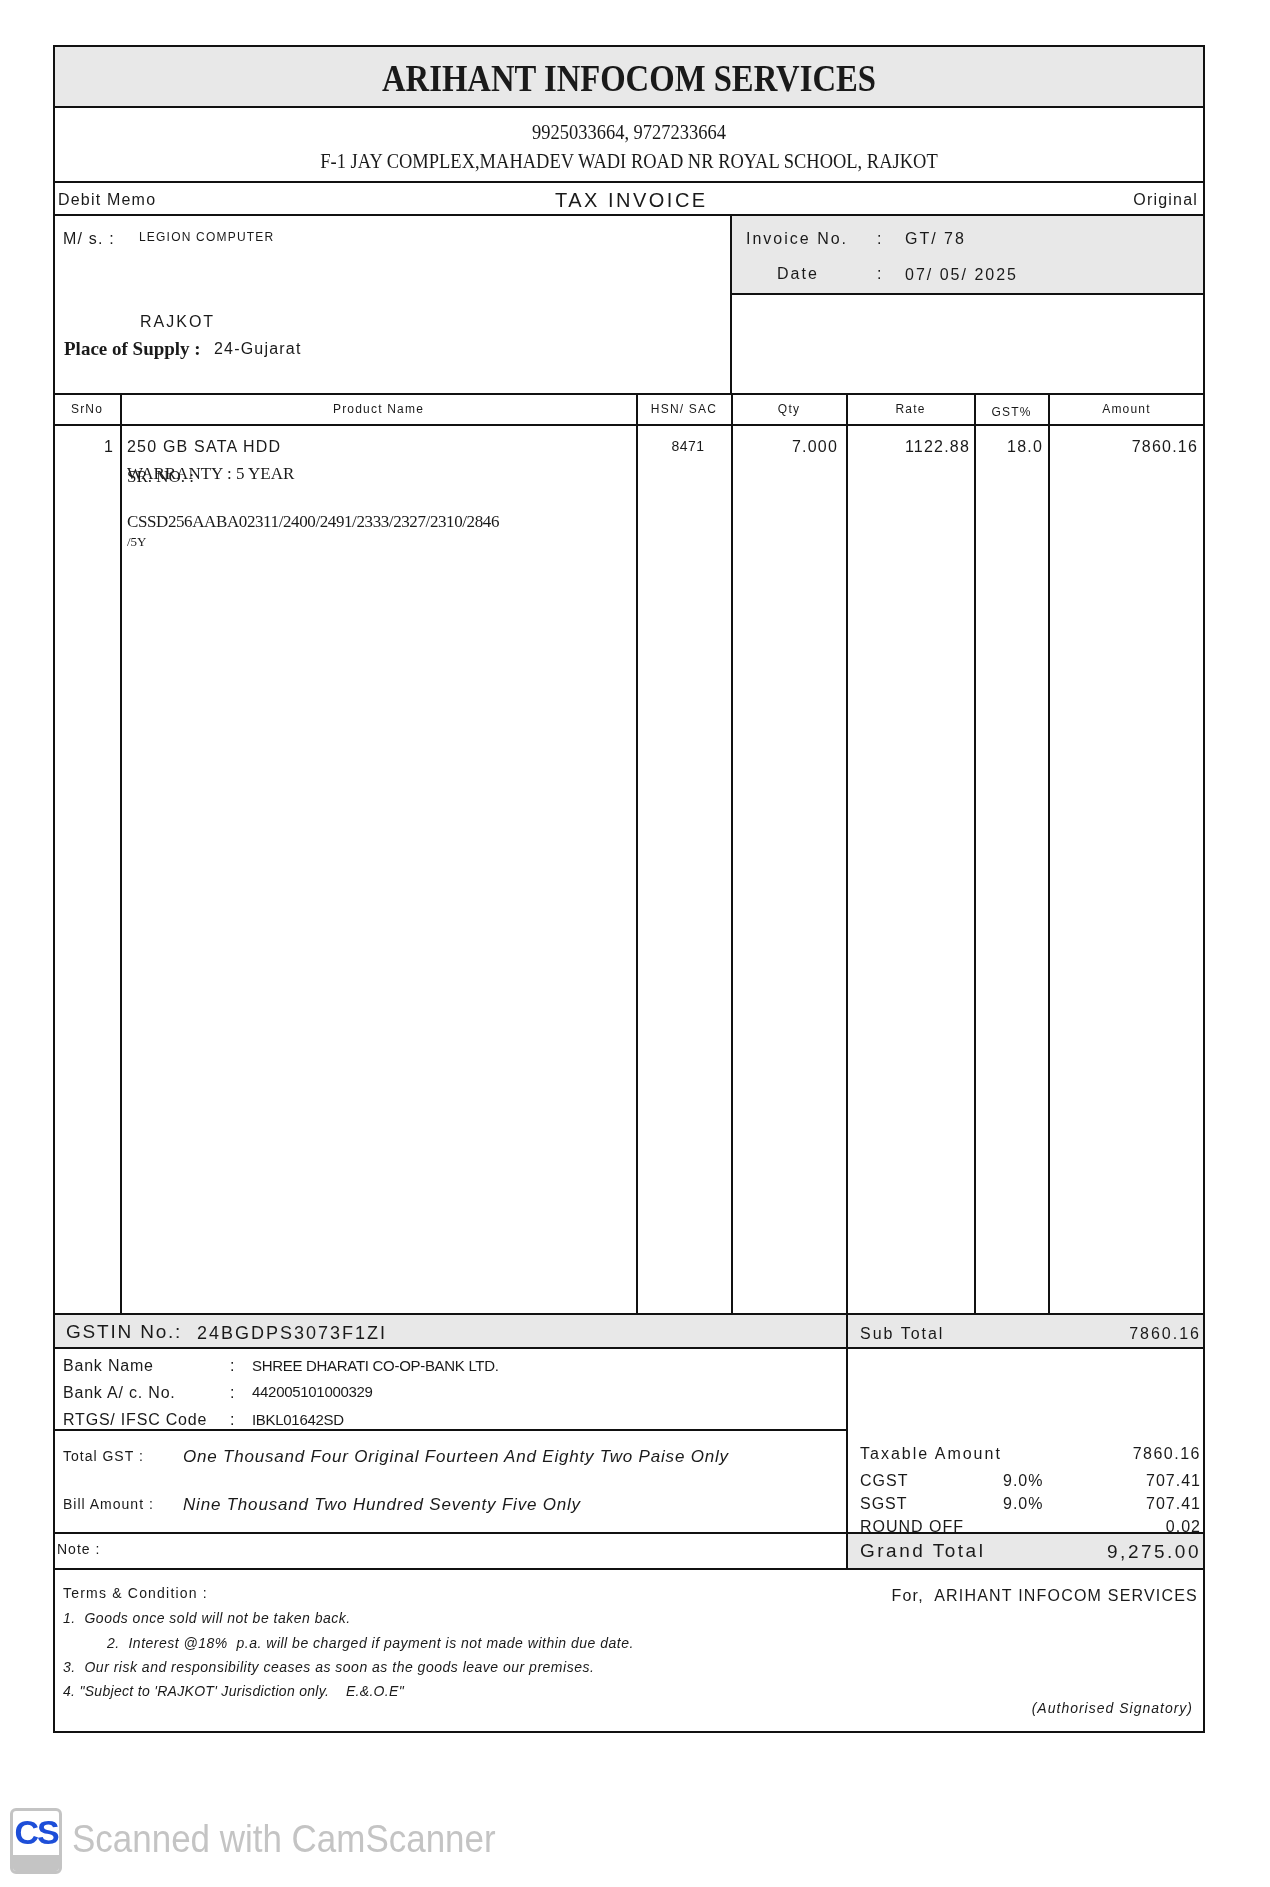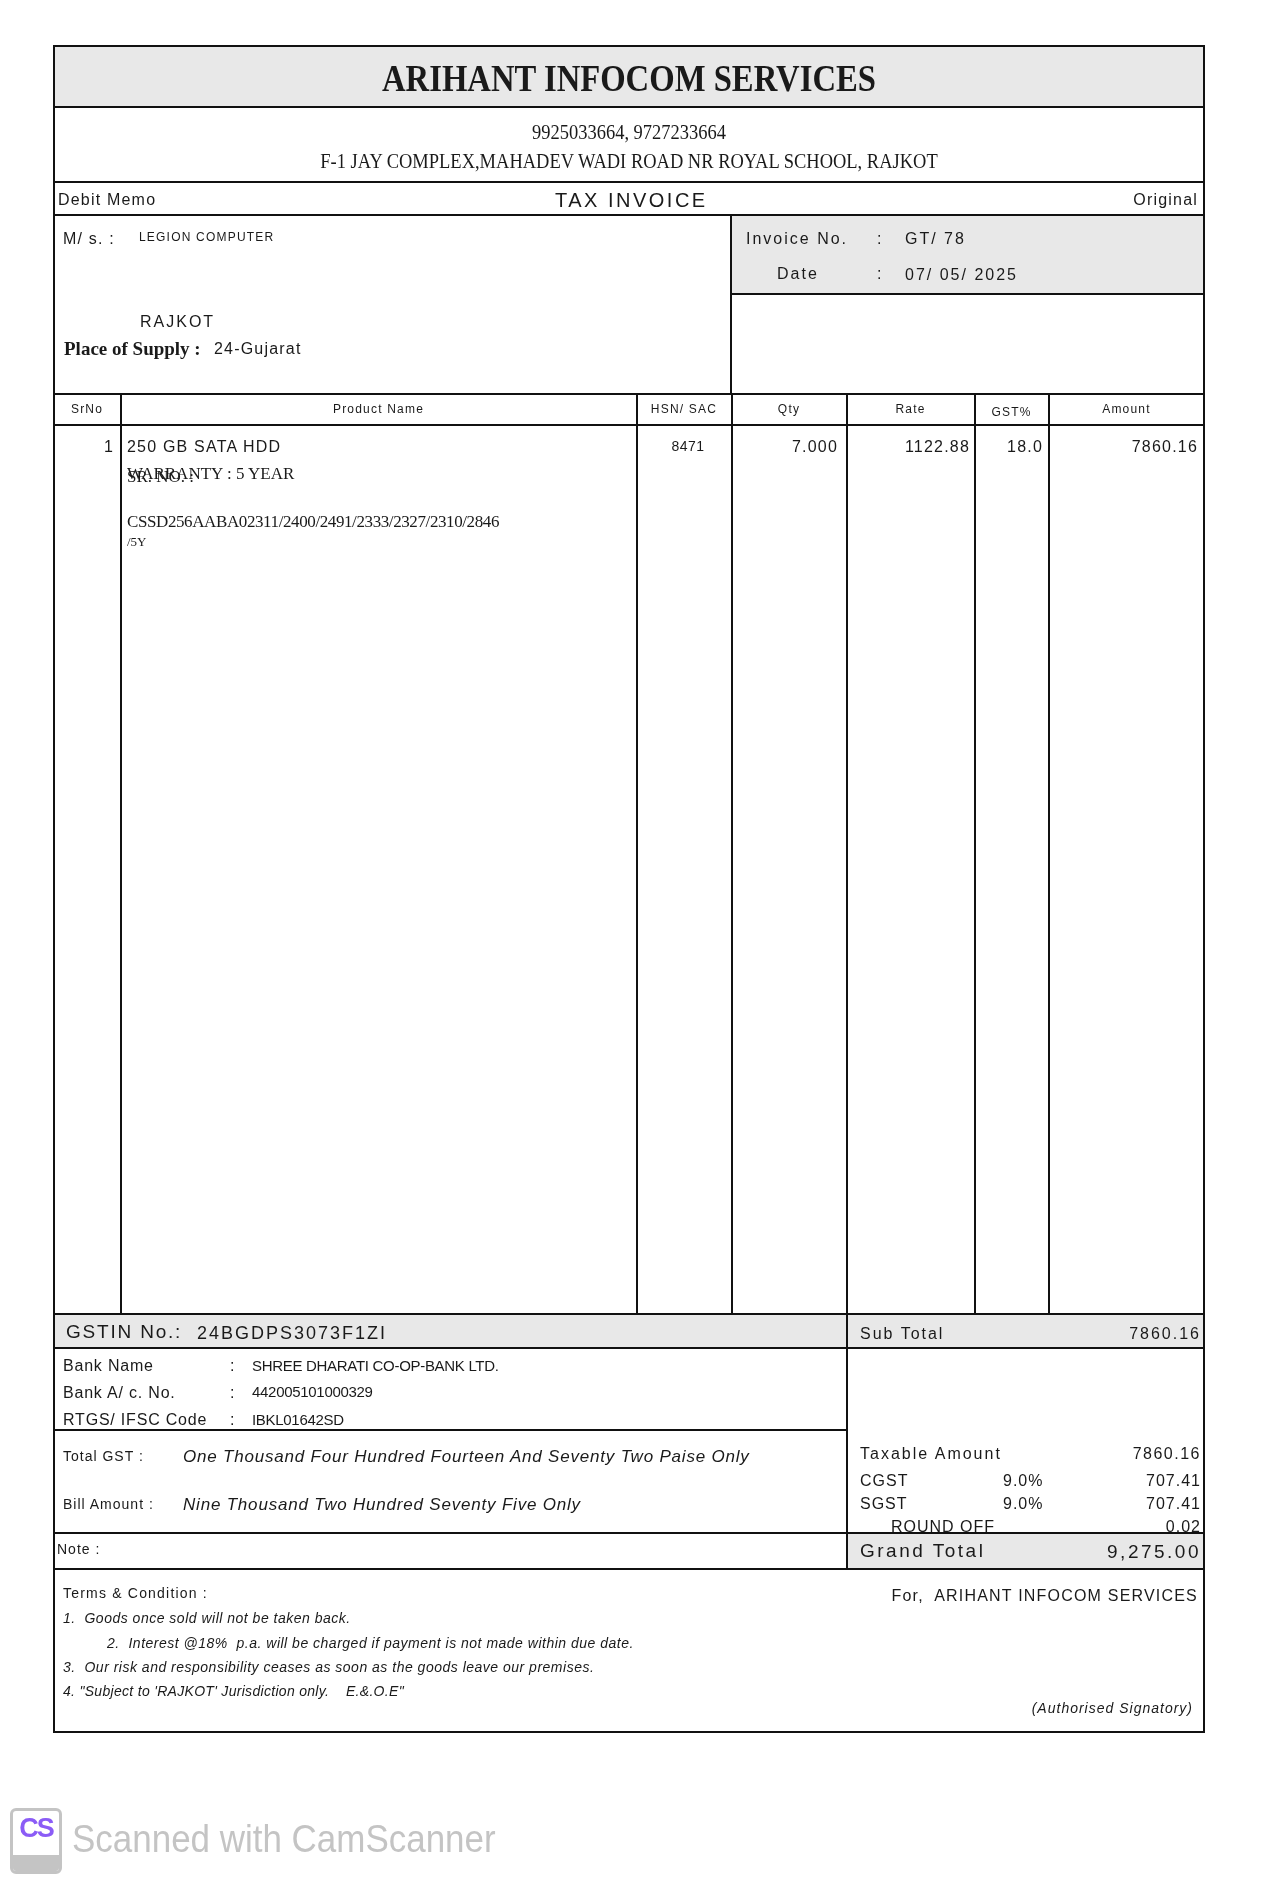--- a/index.html
+++ b/index.html
@@ -103,45 +103,45 @@
 <div class="abs sans t16 nowrap" style="left:230px;top:1357px;">:</div>
 <div class="abs sans nowrap" style="left:252px;top:1357px;font-size:15px;letter-spacing:-0.3px;">SHREE DHARATI CO-OP-BANK LTD.</div>
 <div class="abs sans t16 nowrap" style="left:63px;top:1384px;letter-spacing:0.8px;">Bank A/ c. No.</div>
 <div class="abs sans t16 nowrap" style="left:230px;top:1384px;">:</div>
 <div class="abs sans nowrap" style="left:252px;top:1383px;font-size:15px;letter-spacing:-0.3px;">442005101000329</div>
 <div class="abs sans t16 nowrap" style="left:63px;top:1411px;letter-spacing:0.8px;">RTGS/ IFSC Code</div>
 <div class="abs sans t16 nowrap" style="left:230px;top:1411px;">:</div>
 <div class="abs sans nowrap" style="left:252px;top:1411px;font-size:15px;letter-spacing:-0.3px;">IBKL01642SD</div>
 
 <div class="abs sans nowrap" style="left:63px;top:1448px;font-size:14px;letter-spacing:1px;">Total GST :</div>
-<div class="abs sans ital nowrap" style="left:183px;top:1447px;font-size:17px;letter-spacing:0.8px;">One Thousand Four Hundred Fourteen And Seventy Two Paise Only</div>
+<div class="abs sans ital nowrap" style="left:183px;top:1447px;font-size:17px;letter-spacing:0.8px;">One Thousand Four Original Fourteen And Eighty Two Paise Only</div>
 <div class="abs sans nowrap" style="left:63px;top:1496px;font-size:14px;letter-spacing:1px;">Bill Amount :</div>
 <div class="abs sans ital nowrap" style="left:183px;top:1495px;font-size:17px;letter-spacing:0.8px;">Nine Thousand Two Hundred Seventy Five Only</div>
 
 <div class="abs sans nowrap" style="left:57px;top:1541px;font-size:14px;letter-spacing:1px;">Note :</div>
 
 <div class="abs sans t16 nowrap" style="left:860px;top:1445px;letter-spacing:2px;">Taxable Amount</div>
 <div class="abs sans t16 right nowrap" style="right:69px;top:1445px;letter-spacing:1.5px;">7860.16</div>
 <div class="abs sans t16 nowrap" style="left:860px;top:1472px;letter-spacing:1px;">CGST</div>
 <div class="abs sans t16 nowrap" style="left:1003px;top:1472px;letter-spacing:1px;">9.0%</div>
 <div class="abs sans t16 right nowrap" style="right:69px;top:1472px;letter-spacing:1px;">707.41</div>
 <div class="abs sans t16 nowrap" style="left:860px;top:1495px;letter-spacing:1px;">SGST</div>
 <div class="abs sans t16 nowrap" style="left:1003px;top:1495px;letter-spacing:1px;">9.0%</div>
 <div class="abs sans t16 right nowrap" style="right:69px;top:1495px;letter-spacing:1px;">707.41</div>
-<div class="abs sans t16 nowrap" style="left:860px;top:1518px;letter-spacing:1px;margin-left:31px;">ROUND OFF</div>
+<div class="abs sans t16 nowrap" style="left:860px;top:1518px;letter-spacing:1px;">ROUND OFF</div>
 <div class="abs sans t16 right nowrap" style="right:69px;top:1518px;letter-spacing:1px;">0.02</div>
 <div class="abs sans nowrap" style="left:860px;top:1540px;font-size:19px;letter-spacing:2.5px;">Grand Total</div>
 <div class="abs sans right nowrap" style="right:69px;top:1541px;font-size:19px;letter-spacing:2.5px;">9,275.00</div>
 
 <div class="abs sans nowrap" style="left:63px;top:1585px;font-size:14px;letter-spacing:1.2px;">Terms &amp; Condition :</div>
 <div class="abs sans ital nowrap" style="left:63px;top:1610px;font-size:14px;letter-spacing:0.5px;white-space:pre;">1.  Goods once sold will not be taken back.</div>
 <div class="abs sans ital nowrap" style="left:63px;top:1635px;font-size:14px;letter-spacing:0.5px;white-space:pre;margin-left:44px;">2.  Interest @18%  p.a. will be charged if payment is not made within due date.</div>
 <div class="abs sans ital nowrap" style="left:63px;top:1659px;font-size:14px;letter-spacing:0.5px;white-space:pre;">3.  Our risk and responsibility ceases as soon as the goods leave our premises.</div>
 <div class="abs sans ital nowrap" style="left:63px;top:1683px;font-size:14px;letter-spacing:0.3px;white-space:pre;">4. "Subject to 'RAJKOT' Jurisdiction only.    E.&amp;.O.E"</div>
 
 <div class="abs sans nowrap right" style="right:72px;top:1587px;font-size:16px;letter-spacing:1.2px;white-space:pre;">For,  ARIHANT INFOCOM SERVICES</div>
 <div class="abs sans ital nowrap right" style="right:77px;top:1700px;font-size:14px;letter-spacing:1px;">(Authorised Signatory)</div>
 
 <div class="abs" style="left:10px;top:1808px;width:52px;height:66px;border:3px solid #c4c4c4;border-radius:6px;box-sizing:border-box;background:#fff;overflow:hidden;">
   <div class="abs" style="left:0;right:0;bottom:0;height:16px;background:#c4c4c4;"></div>
-  <div class="abs center" style="left:-4px;right:-4px;top:2px;font-family:'Liberation Sans', sans-serif;font-weight:bold;font-size:27px;color:#8b5cf6;letter-spacing:-2px;">CS</div>
+  <div class="abs center" style="left:-4px;right:-4px;top:2px;font-family:'Liberation Sans', sans-serif;font-weight:bold;font-size:34px;color:#1d4ed8;letter-spacing:-2px;">CS</div>
 </div>
 <div class="abs nowrap" style="left:72px;top:1818px;font-family:'Liberation Sans', sans-serif;font-size:38px;color:#c4c4c4;transform:scaleX(0.92);transform-origin:left;">Scanned with CamScanner</div>
 
 </body></html>

